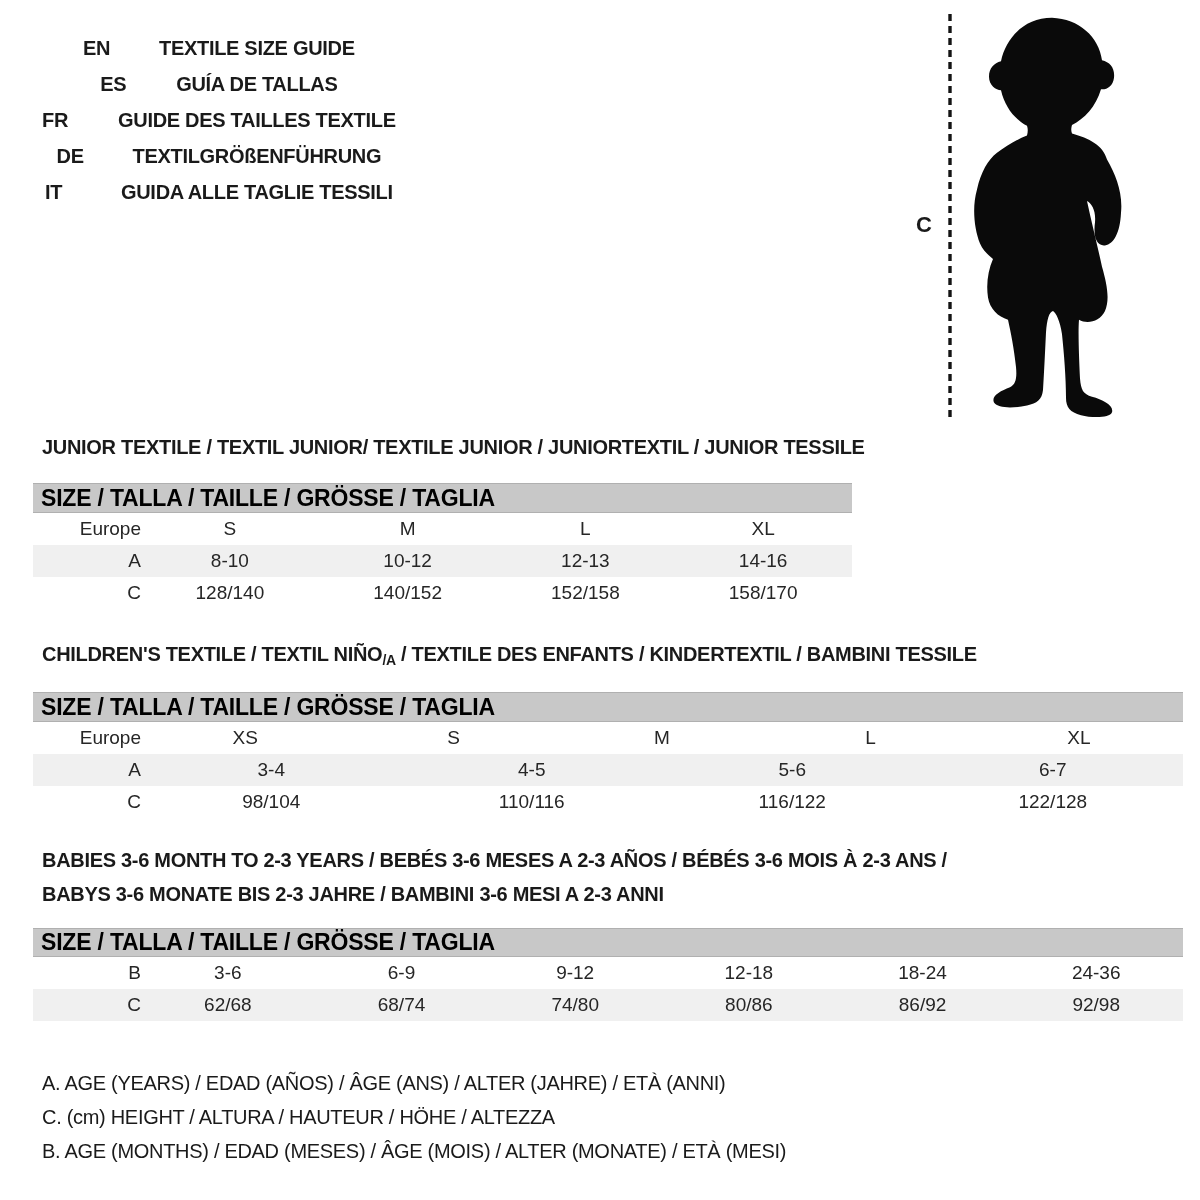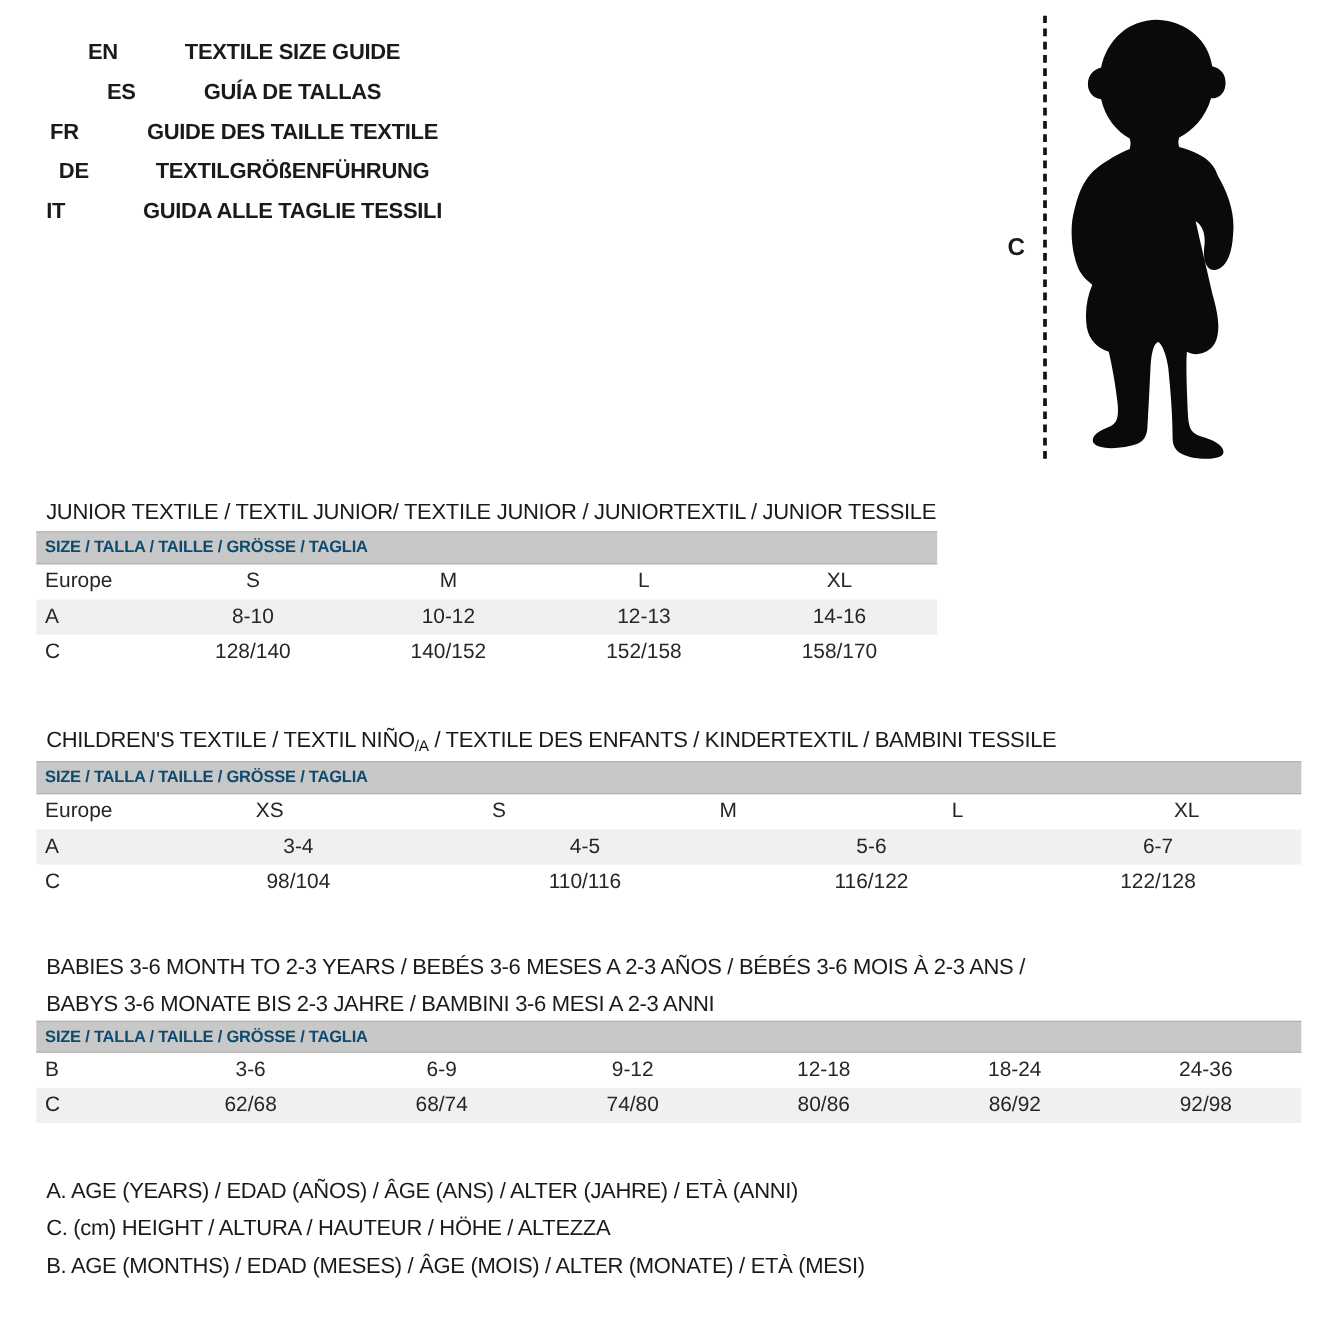--- a/index.html
+++ b/index.html
@@ -5,51 +5,51 @@
   html,body { margin:0; padding:0; background:#ffffff; }
   .page {
     position:relative; width:1200px; height:1200px; background:#ffffff;
     font-family:"Liberation Sans", sans-serif; color:#1a1a1a; overflow:hidden;
   }
 
   
   .lang-header { position:absolute; left:42px; top:30px; }
   .lang-row { display:flex; height:36px; line-height:36px;justify-content:center; }
   .lang-code  { width:76px; font-weight:bold; font-size:20px; letter-spacing:-0.3px; }
-  .lang-title { font-weight:bold; font-size:20px; letter-spacing:-0.3px; white-space:nowrap;margin-left:12px; }
+  .lang-title { font-weight:bold; font-size:20px; letter-spacing:-0.3px; white-space:nowrap; }
 
   
   .measure-line { position:absolute; left:947px; top:14px; }
   .measure-label { position:absolute; left:916px; top:212px; font-weight:bold; font-size:22px; }
   .silhouette { position:absolute; left:955px; top:14px; }
 
   
-  .sec-title { position:absolute; left:42px; font-weight:normal; font-size:20px;
-               letter-spacing:-0.3px; white-space:nowrap;margin-top:19px; }
+  .sec-title { position:absolute; left:42px; font-weight:bold; font-size:20px;
+               letter-spacing:-0.3px; white-space:nowrap; }
   #junior-title   { top:436px; }
   #children-title { top:643px;text-align:center; }
   #babies-title   { top:843px; line-height:34px; white-space:normal; width:980px; }
   .sub { font-size:14px; vertical-align:-4px; }
 
   
   .size-table { position:absolute; left:33px; }
   #junior-table   { top:483px; width:819px;  }
   #children-table { top:692px; width:1150px; }
   #babies-table   { top:928px; width:1150px; }
 
   .size-bar {
     height:30px; line-height:28px; background:#c8c8c8; box-sizing:border-box;
     border-top:1px solid #b0b0b0; border-bottom:1px solid #b0b0b0;
-    padding-left:8px; font-weight:bold; font-size:15px; color:#0c4a6e; letter-spacing:-0.2px;
+    padding-left:8px; font-weight:bold; font-size:23px; color:#000000; letter-spacing:-0.2px;
   }
   #babies-table .size-bar { height:29px; line-height:27px; }
 
   .trow { display:flex; height:32px; line-height:32px; font-size:19px; color:#262626; }
   .trow.shaded { background:#f0f0f0; }
-  .trow .label { width:108px; padding-left:8px; box-sizing:border-box; }
+  .trow .label { width:108px; padding-left:8px; box-sizing:border-box;text-align:right; }
   .trow .cell  { flex:1; text-align:center; }
 
   
   .legend { position:absolute; left:42px; top:1066px; font-weight:normal; font-size:20px;
             letter-spacing:-0.3px; line-height:34px; }
 </style>
 </head>
 <body>
 
 <div class="page">
@@ -58,21 +58,21 @@
     <div class="lang-row">
       <span class="lang-code">EN</span>
       <span class="lang-title">TEXTILE SIZE GUIDE</span>
     </div>
     <div class="lang-row">
       <span class="lang-code">ES</span>
       <span class="lang-title">GUÍA DE TALLAS</span>
     </div>
     <div class="lang-row">
       <span class="lang-code">FR</span>
-      <span class="lang-title">GUIDE DES TAILLE TEXTILE</span>
+      <span class="lang-title">GUIDE DES TAILLES TEXTILE</span>
     </div>
     <div class="lang-row">
       <span class="lang-code">DE</span>
       <span class="lang-title">TEXTILGRÖßENFÜHRUNG</span>
     </div>
     <div class="lang-row">
       <span class="lang-code">IT</span>
       <span class="lang-title">GUIDA ALLE TAGLIE TESSILI</span>
     </div>
   </div>

